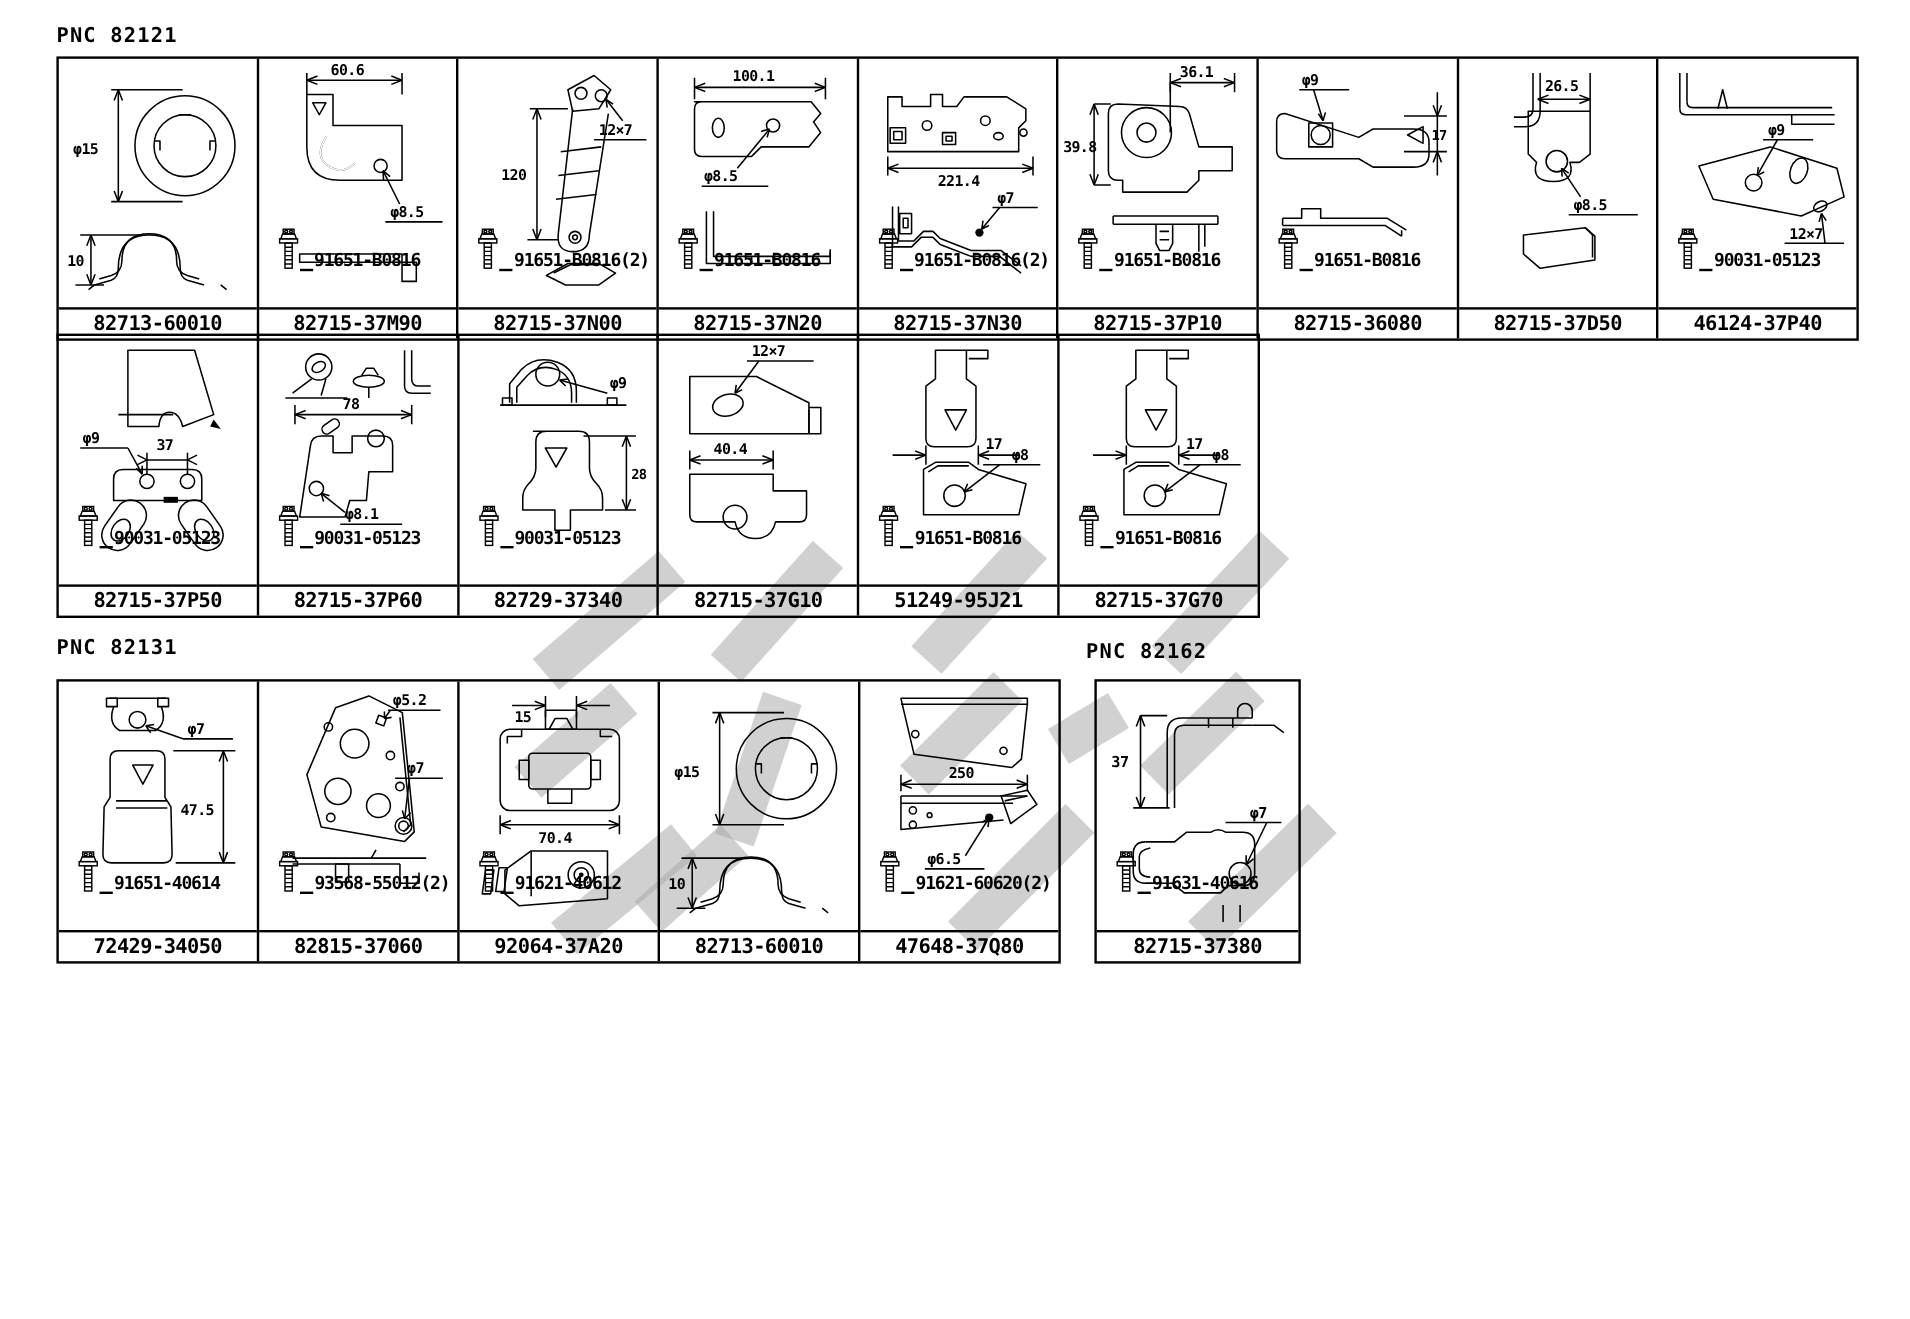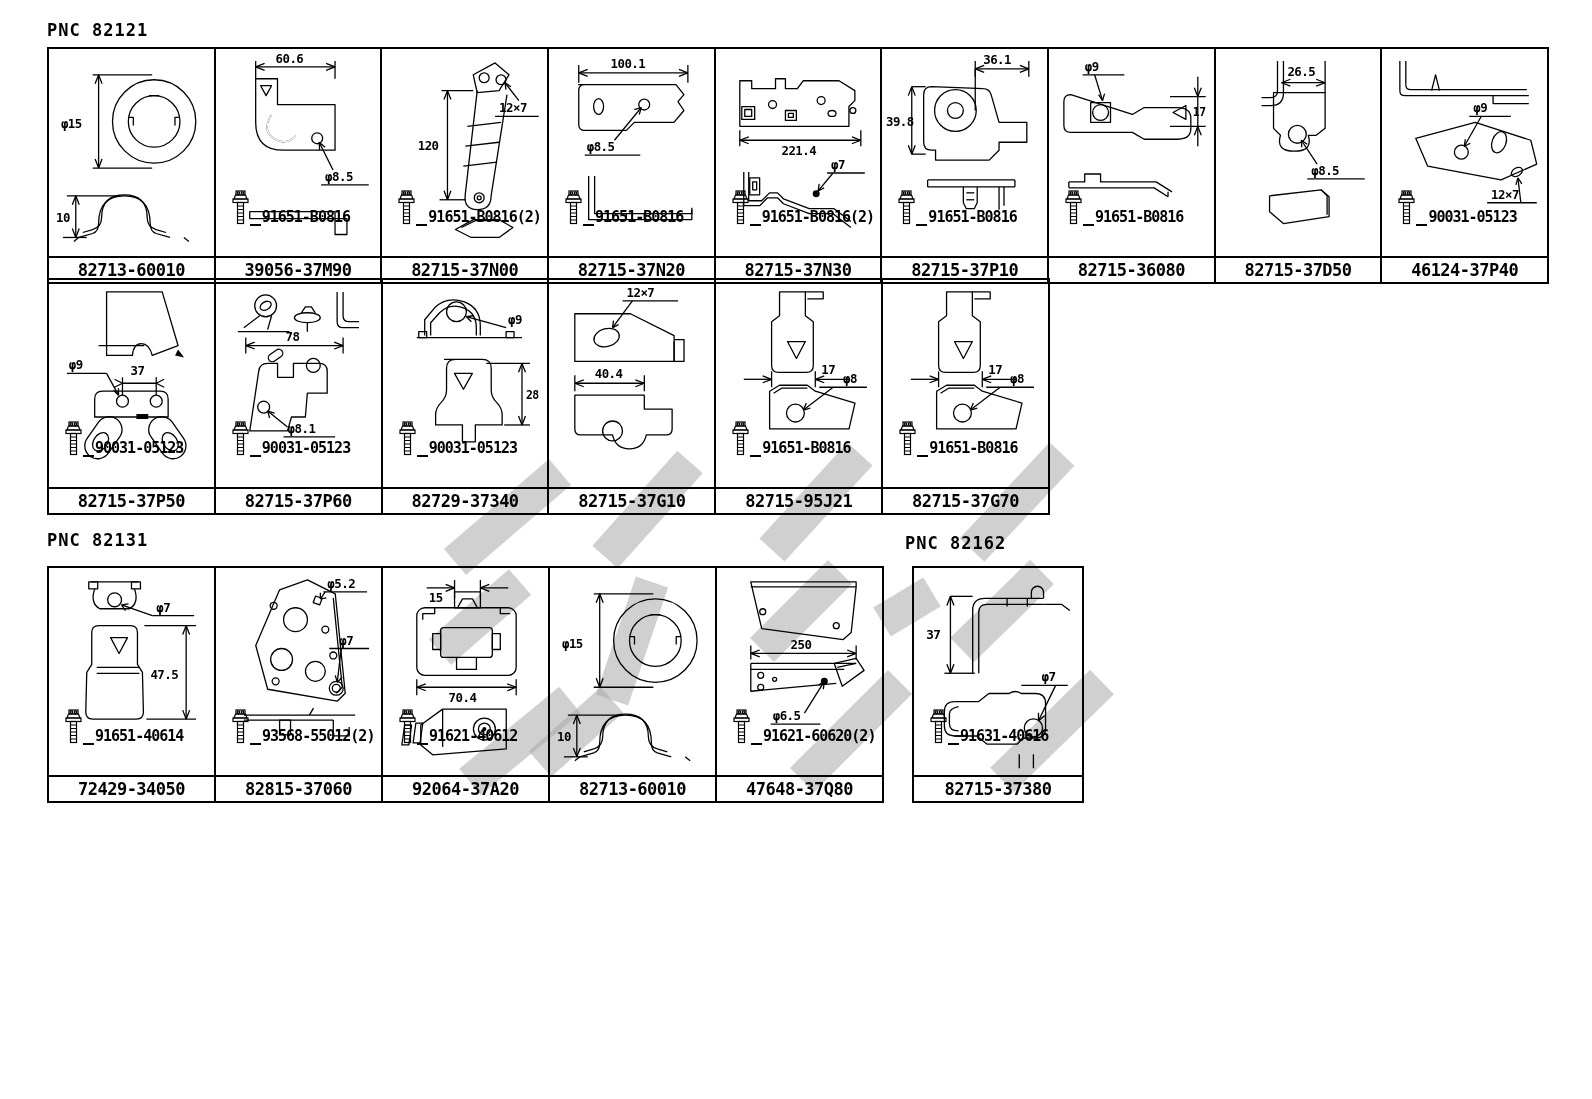--- a/index.html
+++ b/index.html
@@ -104,21 +104,21 @@
               <circle cx="10.5" cy="3" r="1.2"></circle>
             <path d="M3.5,5 h10 l1.5,4 h-13 z"></path>
               <rect x="1" y="9" width="15" height="3.5"></rect>
             <rect x="5.5" y="12.5" width="6" height="21"></rect>
             <path d="M5.5,16 h6 M5.5,19.5 h6 M5.5,23 h6 M5.5,26.5 h6 M5.5,30 h6"></path>
           </svg>
           <span class="leader"></span>
           <span class="boltnum">91651-B0816</span>
         </div>
       </div>
-      <div class="label">39056-37M90</div>
+      <div class="label">82715-37M90</div>
     </div>
 
     <div class="cell">
       <div class="draw">
         <svg class="art" viewBox="0 0 166 200">
           <path d="M92,26 l22,-12 l14,12 l-10,16 l-22,2 z"></path>
           <circle cx="103" cy="29" r="5"></circle>
             <circle cx="120" cy="31" r="5"></circle>
           <line x1="124" y1="34" x2="138" y2="52"></line>
           <path d="M124,34 l1,7 M124,34 l6,4"></path>
@@ -552,21 +552,21 @@
               <circle cx="10.5" cy="3" r="1.2"></circle>
             <path d="M3.5,5 h10 l1.5,4 h-13 z"></path>
               <rect x="1" y="9" width="15" height="3.5"></rect>
             <rect x="5.5" y="12.5" width="6" height="21"></rect>
             <path d="M5.5,16 h6 M5.5,19.5 h6 M5.5,23 h6 M5.5,26.5 h6 M5.5,30 h6"></path>
           </svg>
           <span class="leader"></span>
           <span class="boltnum">91651-B0816</span>
         </div>
       </div>
-      <div class="label">82715-95J21</div>
+      <div class="label">51249-95J21</div>
     </div>
 
     <div class="cell">
       <div class="draw">
         <svg class="art" viewBox="0 0 166 200">
           <path d="M64,12 h26 v24 l8,6 v44 q0,7 -7,7 h-28 q-7,0 -7,-7 v-44 l8,-6 z"></path>
           <path d="M90,12 h18 v7 h-16"></path>
           <path d="M72,62 h18 l-9,17 z"></path>
           <line x1="56" y1="92" x2="56" y2="108"></line>
             <line x1="100" y1="92" x2="100" y2="108"></line>

